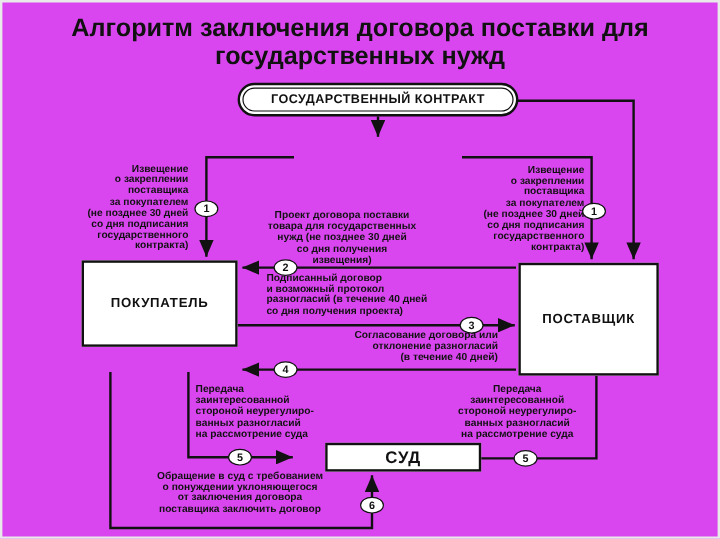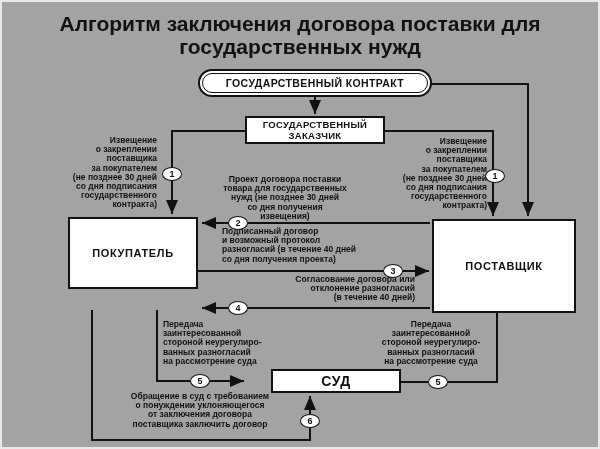--- a/index.html
+++ b/index.html
@@ -1,17 +1,17 @@
 <!DOCTYPE html>
 <html><head>
 <meta charset="utf-8">
 <style>
   html,body{margin:0;padding:0;background:#fff;}
   .slide{
-    position:relative;width:600px;height:449px;background:#a3a3a3;overflow:hidden;
+    position:relative;width:600px;height:449px;background:#d946ef;overflow:hidden;
     font-family:"Liberation Sans","DejaVu Sans",sans-serif;color:#111;
     box-shadow:inset 0 0 0 2px #e9e9e9;
   }
   .title{
     position:absolute;left:0;top:12px;width:600px;text-align:center;
     font-size:21px;font-weight:bold;line-height:23px;white-space:pre-line;
   }
   .wires{position:absolute;left:0;top:0;}
   .node{
     position:absolute;box-sizing:border-box;border:2px solid #111;background:#fff;
@@ -19,21 +19,21 @@
     font-weight:bold;white-space:pre-line;
   }
   .node-contract{left:198px;top:69px;width:234px;height:28px;border-radius:15px;padding:2px;justify-content:flex-end;}
   .node-contract .inner{
     box-sizing:border-box;border:1px solid #111;border-radius:11px;width:100%;height:100%;
     display:flex;align-items:center;justify-content:center;
     font-size:10.5px;font-weight:bold;letter-spacing:.4px;
   }
   .node-customer{left:245px;top:116px;width:140px;height:28px;font-size:9.5px;line-height:11px;letter-spacing:.3px;}
   .node-buyer{left:68px;top:217px;width:130px;height:72px;font-size:11px;letter-spacing:.6px;}
-  .node-supplier{left:432px;top:219px;width:144px;height:94px;font-size:11px;letter-spacing:.6px;}
+  .node-supplier{left:432px;top:219px;width:117px;height:94px;font-size:11px;letter-spacing:.6px;}
   .node-court{left:247px;top:369px;width:130px;height:24px;font-size:14px;letter-spacing:.6px;margin-left:24px;}
   .lbl{
     position:absolute;font-size:8.5px;font-weight:bold;line-height:9.2px;white-space:pre-line;
   }
   .lbl-notice-left{left:17px;top:136px;width:140px;text-align:right;}
   .lbl-notice-right{left:347px;top:137px;width:140px;text-align:right;}
   .lbl-draft{left:200px;top:175px;width:170px;text-align:center;}
   .lbl-signed{left:222px;top:227px;width:195px;text-align:left;}
   .lbl-agree{left:245px;top:275px;width:170px;text-align:right;}
   .lbl-transfer-left{left:163px;top:320px;width:125px;text-align:left;}
@@ -79,22 +79,20 @@
       <path d="M92,310 V440 H310 V396" marker-end="url(#ah)"></path>
       <path d="M157,310 V381 H244" marker-end="url(#ah)"></path>
       <path d="M497,313 V382 H380" marker-end="url(#ah)"></path>
     </g>
   </svg>
 
   <div class="node node-contract">
     <div class="inner">ГОСУДАРСТВЕННЫЙ КОНТРАКТ</div>
   </div>
 
-  <div class="node node-customer">ГОСУДАРСТВЕННЫЙ
-ЗАКАЗЧИК</div>
 
   <div class="node node-buyer">ПОКУПАТЕЛЬ</div>
 
   <div class="node node-supplier">ПОСТАВЩИК</div>
 
   <div class="node node-court">СУД</div>
 
   <div class="lbl lbl-notice-left">Извещение
 о закреплении
 поставщика

